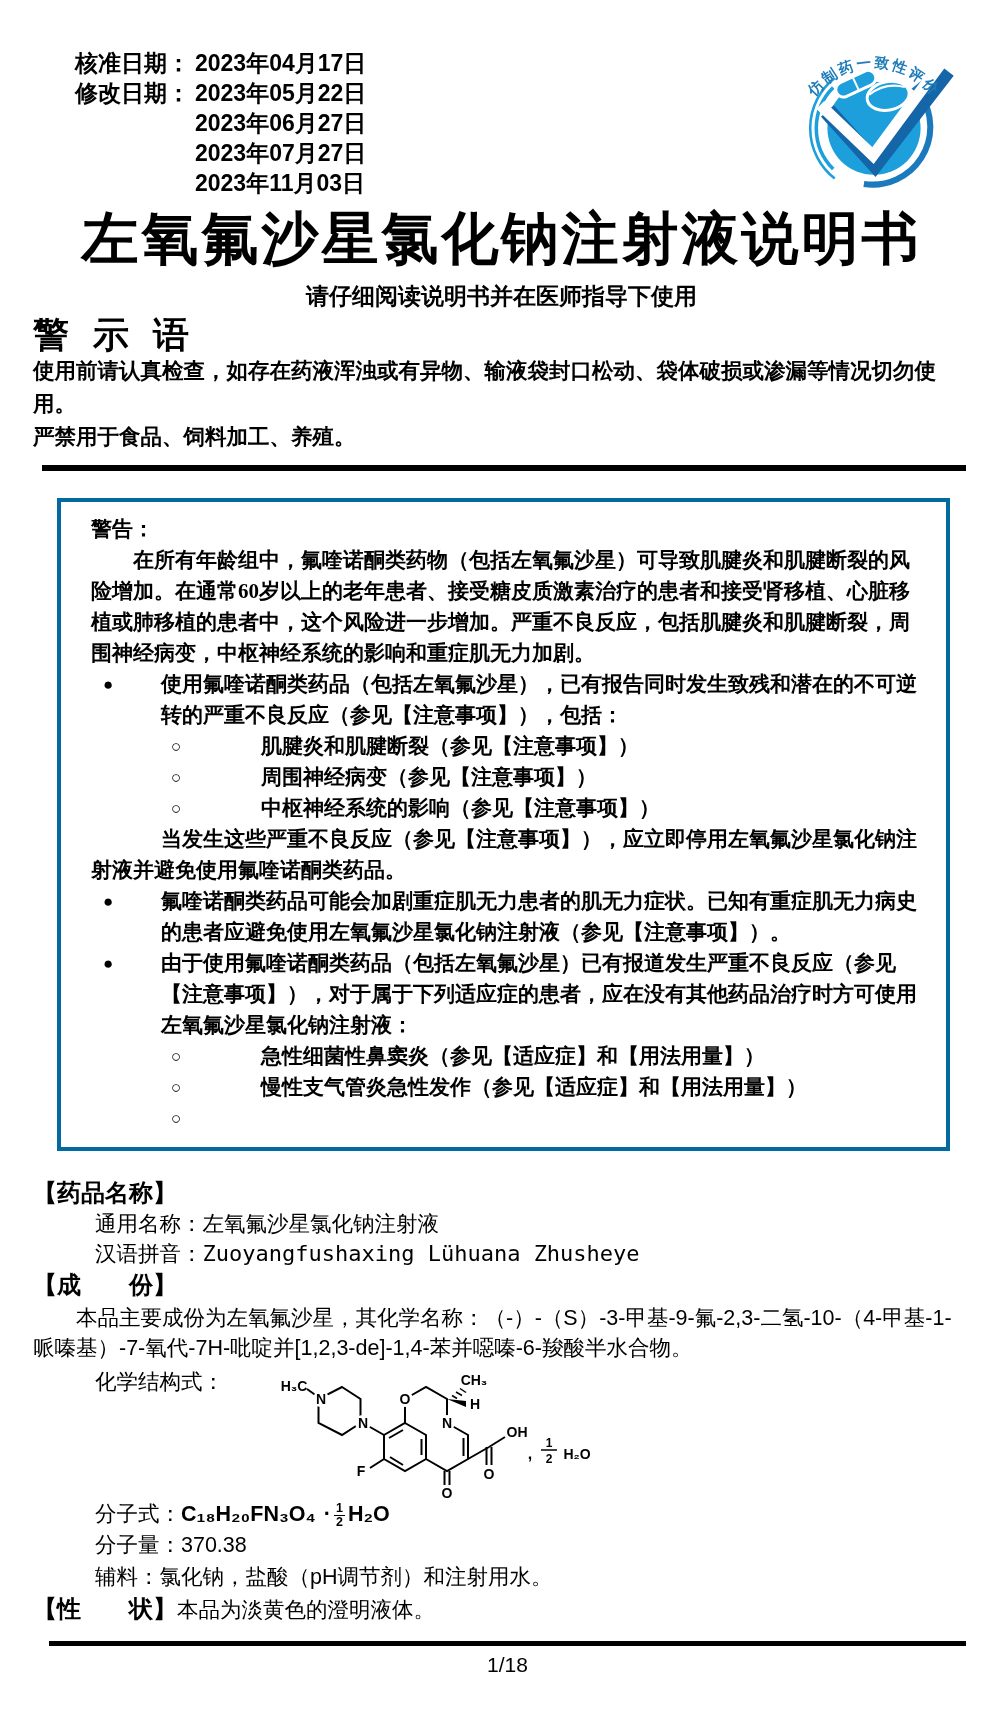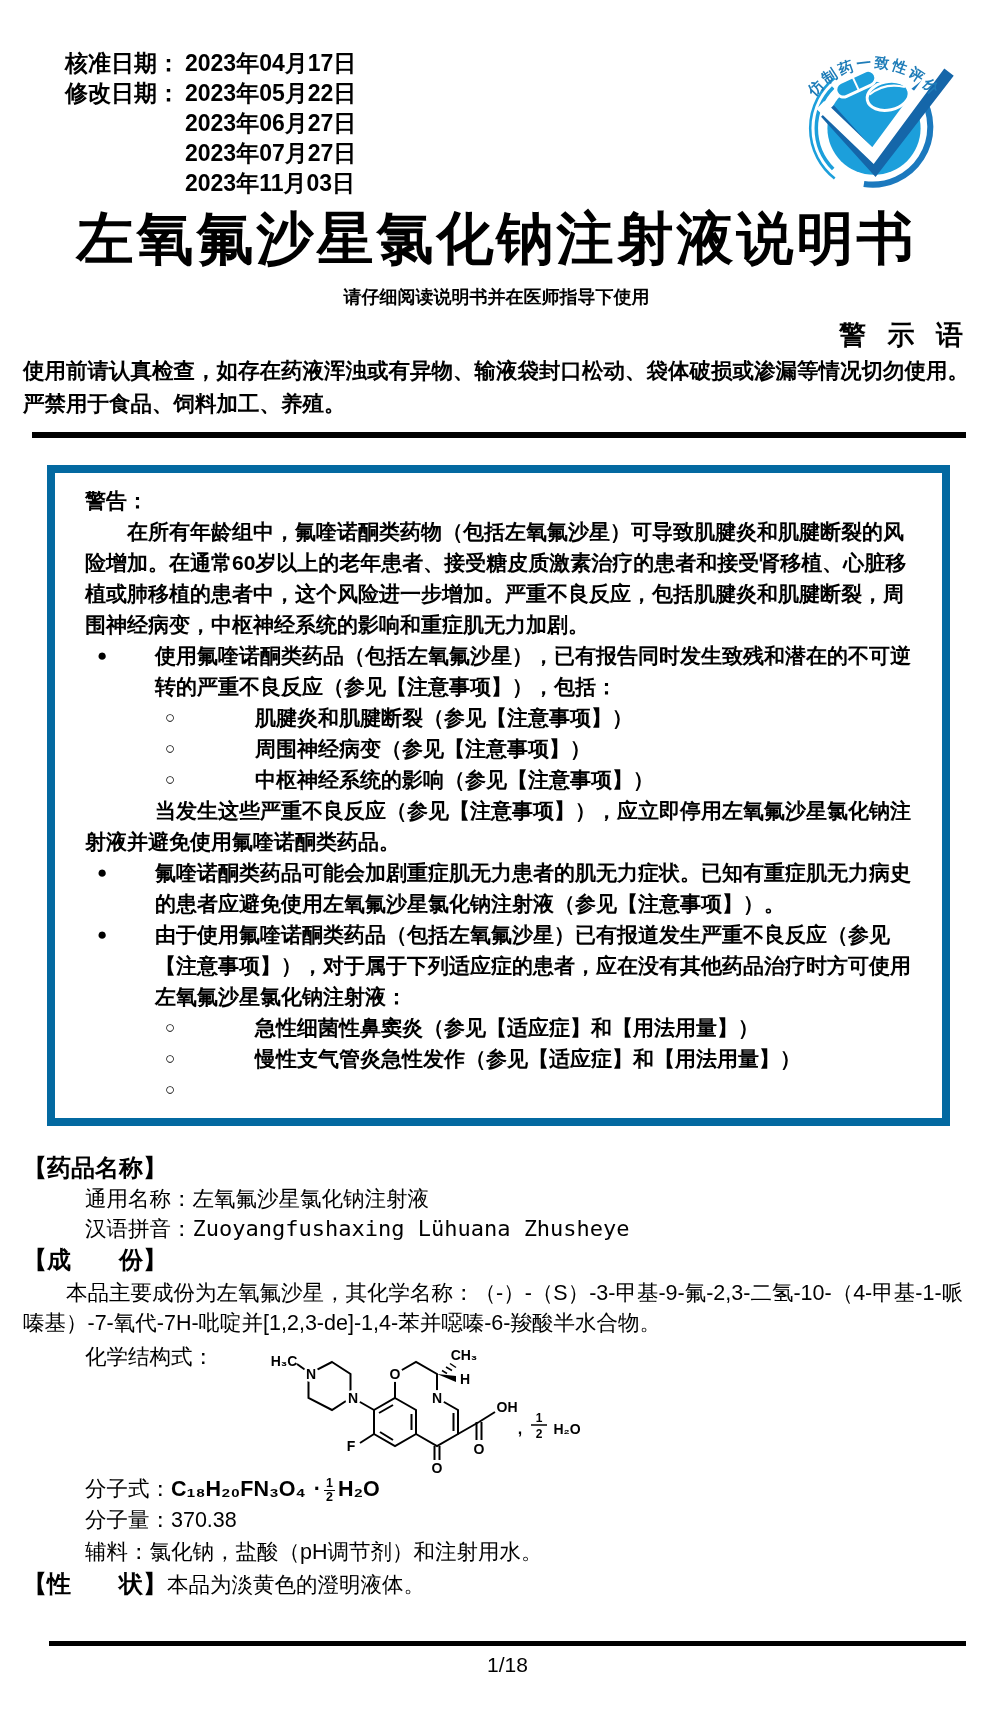--- a/index.html
+++ b/index.html
@@ -1,40 +1,40 @@
 <!DOCTYPE html>
 <html><head>
 <meta charset="utf-8">
 <style>
   html,body{margin:0;padding:0;}
   body{
     width:1006px;height:1719px;background:#fff;color:#000;position:relative;overflow:hidden;
     font-family:"Liberation Sans","DejaVu Sans",sans-serif;
   }
-  .page{position:relative;width:100%;height:100%;box-sizing:border-box;padding:48px 36px 0 23px;}
+  .page{position:relative;width:100%;height:100%;box-sizing:border-box;padding:48px 36px 0 33px;}
 
   
   .dates{font-weight:bold;font-size:23px;line-height:30px;padding-left:42px;}
   .dates .row{display:flex;}
   .dates .lbl{flex:0 0 120px;}
   .dates .cont{padding-left:120px;align-items:center;}
 
   
   .logo{position:absolute;top:28px;right:44px;width:176px;height:160px;}
 
   .title{margin:8px 0 0;text-align:center;font-size:57px;font-weight:bold;letter-spacing:3px;line-height:64px;}
-  .subtitle{margin-top:12px;text-align:center;font-size:18px;font-weight:bold;line-height:30px;font-family:Liberation Serif, serif;}
-  .warn-head{margin-top:6px;text-align:right;font-size:27px;font-weight:bold;letter-spacing:7px;line-height:34px;}
+  .subtitle{margin-top:12px;text-align:center;font-size:23px;font-weight:bold;line-height:30px;font-family:Liberation Serif, serif;}
+  .warn-head{margin-top:6px;text-align:left;font-size:36px;font-weight:bold;letter-spacing:7px;line-height:34px;}
   .warn-line{font-size:21.5px;font-weight:bold;line-height:33px;}
   .warn-lines{margin-top:3px;}
   .rule{height:6px;background:#000;margin:11px 4px 0 9px;}
 
   
-  .warn-box{border:8px solid #0369a1;margin:27px 20px 0 24px;padding:12px 26px 13px 30px;
-            font-size:21px;font-weight:bold;line-height:31px;}
+  .warn-box{border:4px solid #0369a1;margin:27px 20px 0 24px;padding:12px 26px 13px 30px;
+            font-size:21px;font-weight:bold;line-height:31px;font-family:Liberation Serif, serif;}
   .wb-intro{margin:0;text-indent:2em;}
   .wb-note{margin:0;text-indent:70px;}
   .bullet{display:flex;}
   .bullet .mk{flex:0 0 70px;padding-left:12px;box-sizing:border-box;font-size:17px;}
   .bullet .tx{flex:1;}
   .subbullet{display:flex;padding-left:80px;}
   .subbullet .mk{flex:0 0 55px;font-size:17px;}
   .subbullet .tx{flex:1;margin-left:35px;}
 
   

